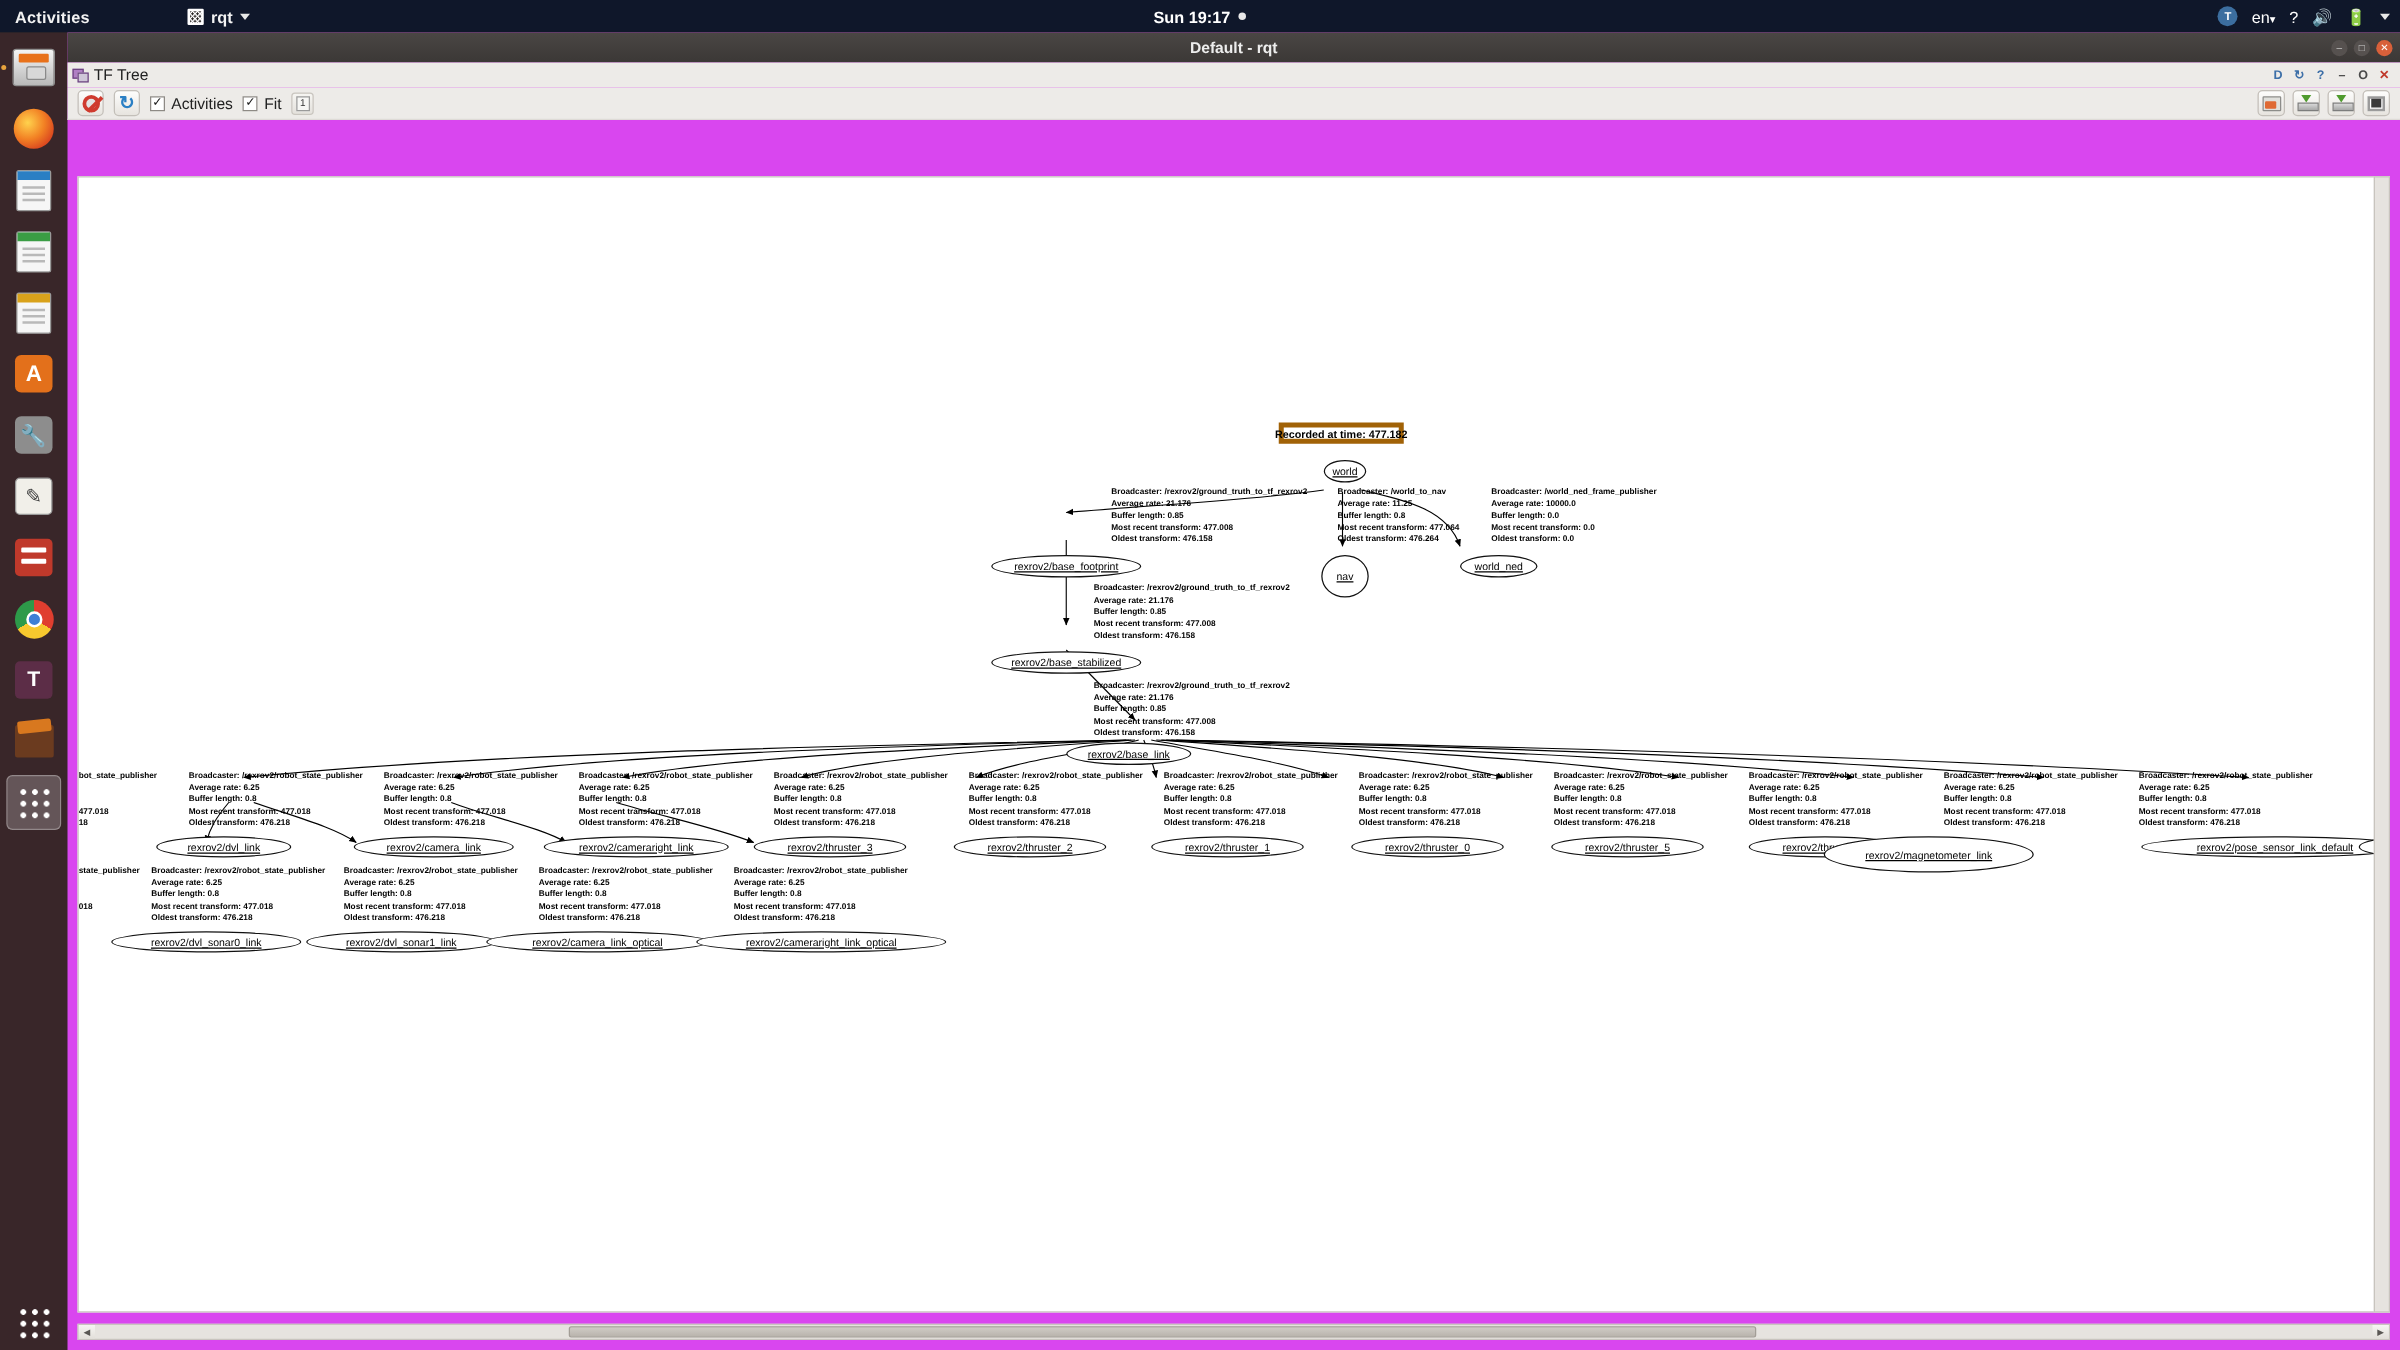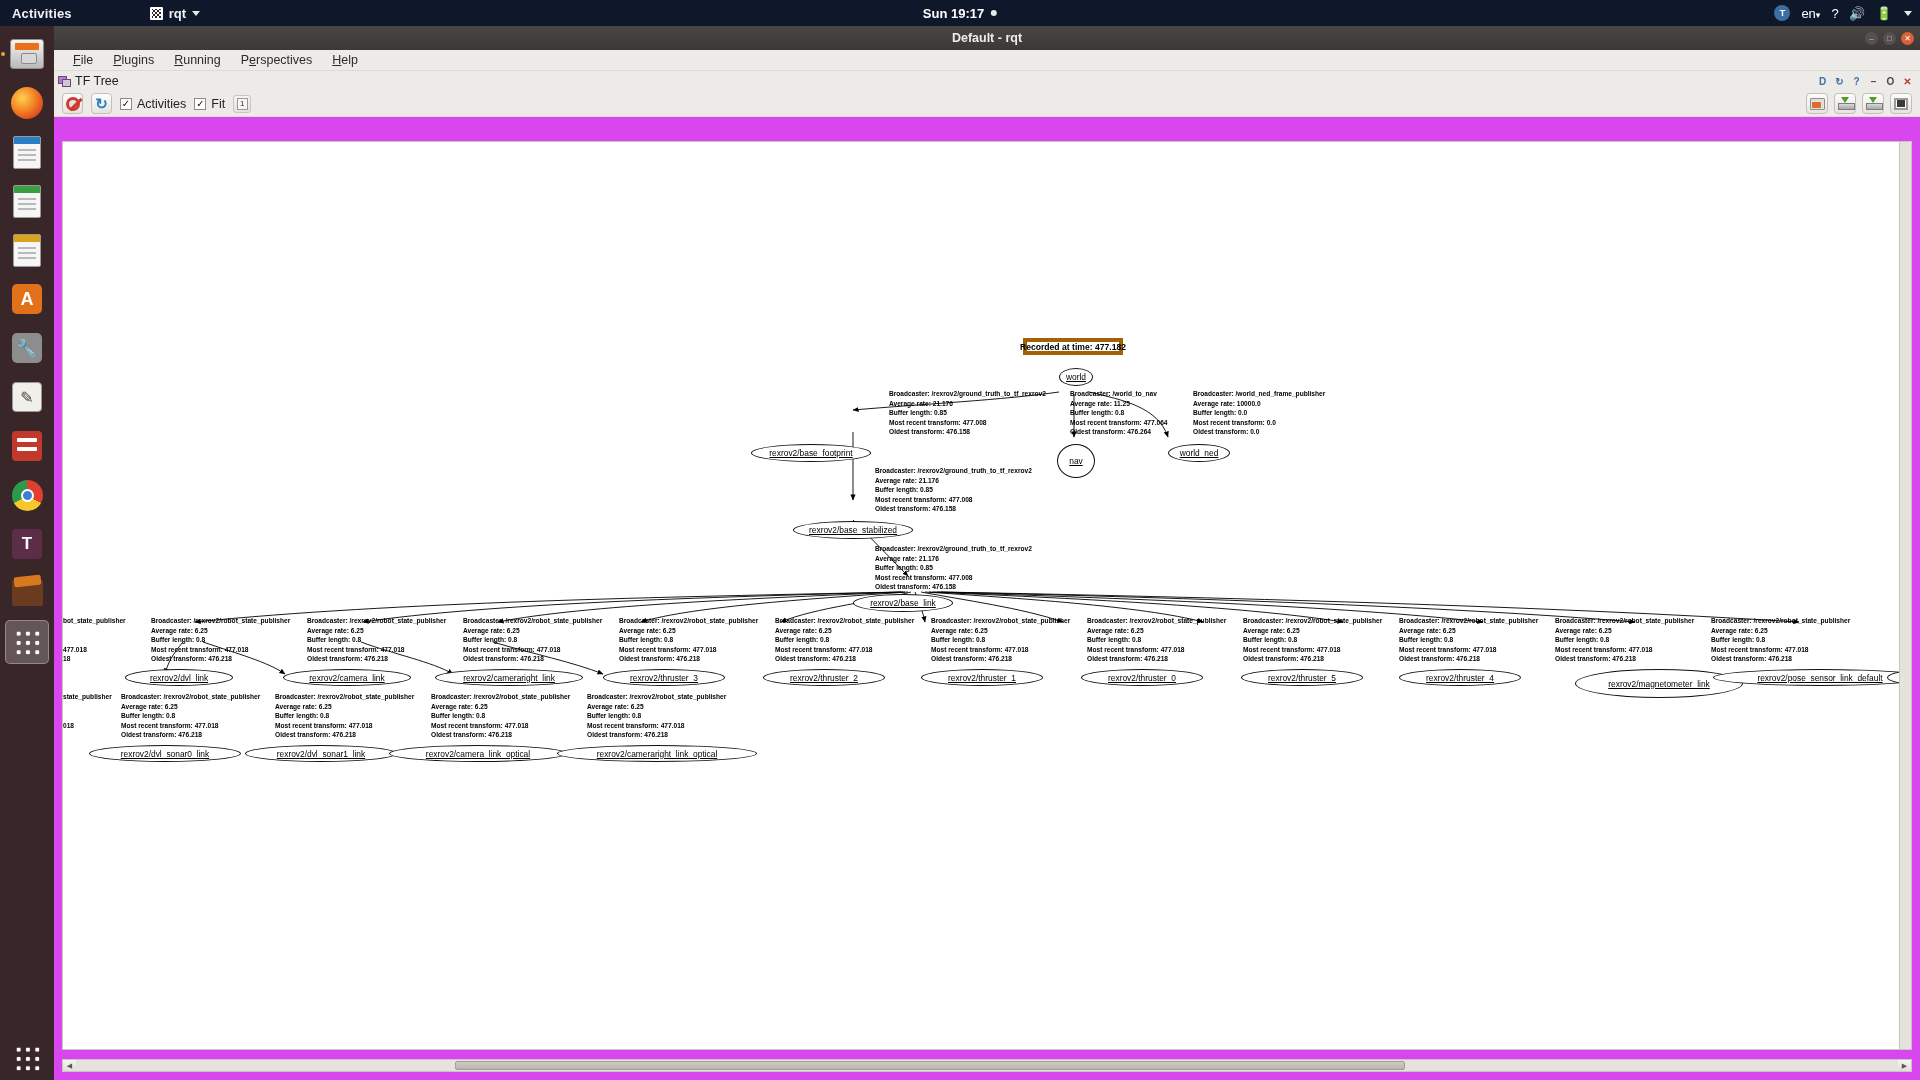--- a/index.html
+++ b/index.html
@@ -265,27 +265,20 @@
 
   <div id="titlebar">
     <span class="t">Default - rqt</span>
     <div id="win-btns">
       <span class="wbtn">–</span>
       <span class="wbtn">□</span>
       <span class="wbtn close">✕</span>
     </div>
   </div>
 
-  <div id="menubar">
-    <div class="menu-item"><u>F</u>ile</div>
-    <div class="menu-item"><u>P</u>lugins</div>
-    <div class="menu-item"><u>R</u>unning</div>
-    <div class="menu-item">P<u>e</u>rspectives</div>
-    <div class="menu-item"><u>H</u>elp</div>
-  </div>
 
   <div id="plugin-title">
     <span class="ico-tftree"></span>
     <span class="pt">TF Tree</span>
     <div id="dock-btns">
       <span class="dk">D</span>
       <span class="dk">↻</span>
       <span class="dk">?</span>
       <span class="dk" style="color:#4a4a4a">–</span>
       <span class="dk" style="color:#4a4a4a">O</span>
@@ -395,21 +388,21 @@
         <span class="ln">Oldest transform: 476.264</span>
       </div>
       <div class="elabel" style="left:1130px; top:247px;">
         <span class="ln">Broadcaster: /world_ned_frame_publisher</span>
         <span class="ln">Average rate: 10000.0</span>
         <span class="ln">Buffer length: 0.0</span>
         <span class="ln">Most recent transform: 0.0</span>
         <span class="ln">Oldest transform: 0.0</span>
       </div>
 
-      <div class="node" style="left:688px; top:302px; width:120px; height:18px;">
+      <div class="node" style="left:730px; top:302px; width:120px; height:18px;">
         <span>rexrov2/base_footprint</span>
       </div>
       <div class="node" style="left:994px; top:302px; width:38px; height:34px;">
         <span>nav</span>
       </div>
       <div class="node" style="left:1105px; top:302px; width:62px; height:18px;">
         <span>world_ned</span>
       </div>
 
       <div class="elabel" style="left:812px; top:324px;">
@@ -542,21 +535,21 @@
       </div>
       <div class="node" style="left:1018px; top:527px; width:122px; height:17px;">
         <span>rexrov2/thruster_0</span>
       </div>
       <div class="node" style="left:1178px; top:527px; width:122px; height:17px;">
         <span>rexrov2/thruster_5</span>
       </div>
       <div class="node" style="left:1336px; top:527px; width:122px; height:17px;">
         <span>rexrov2/thruster_4</span>
       </div>
-      <div class="node" style="left:1512px; top:527px; width:168px; height:29px;">
+      <div class="node" style="left:1396px; top:527px; width:168px; height:29px;">
         <span>rexrov2/magnetometer_link</span>
       </div>
       <div class="node" style="left:1650px; top:527px; width:214px; height:17px;">
         <span>rexrov2/pose_sensor_link_default</span>
       </div>
       <div class="node" style="left:1824px; top:527px; width:90px; height:17px;">
         
       </div>
 
       <div class="elabel" style="left:0px; top:550px;">

